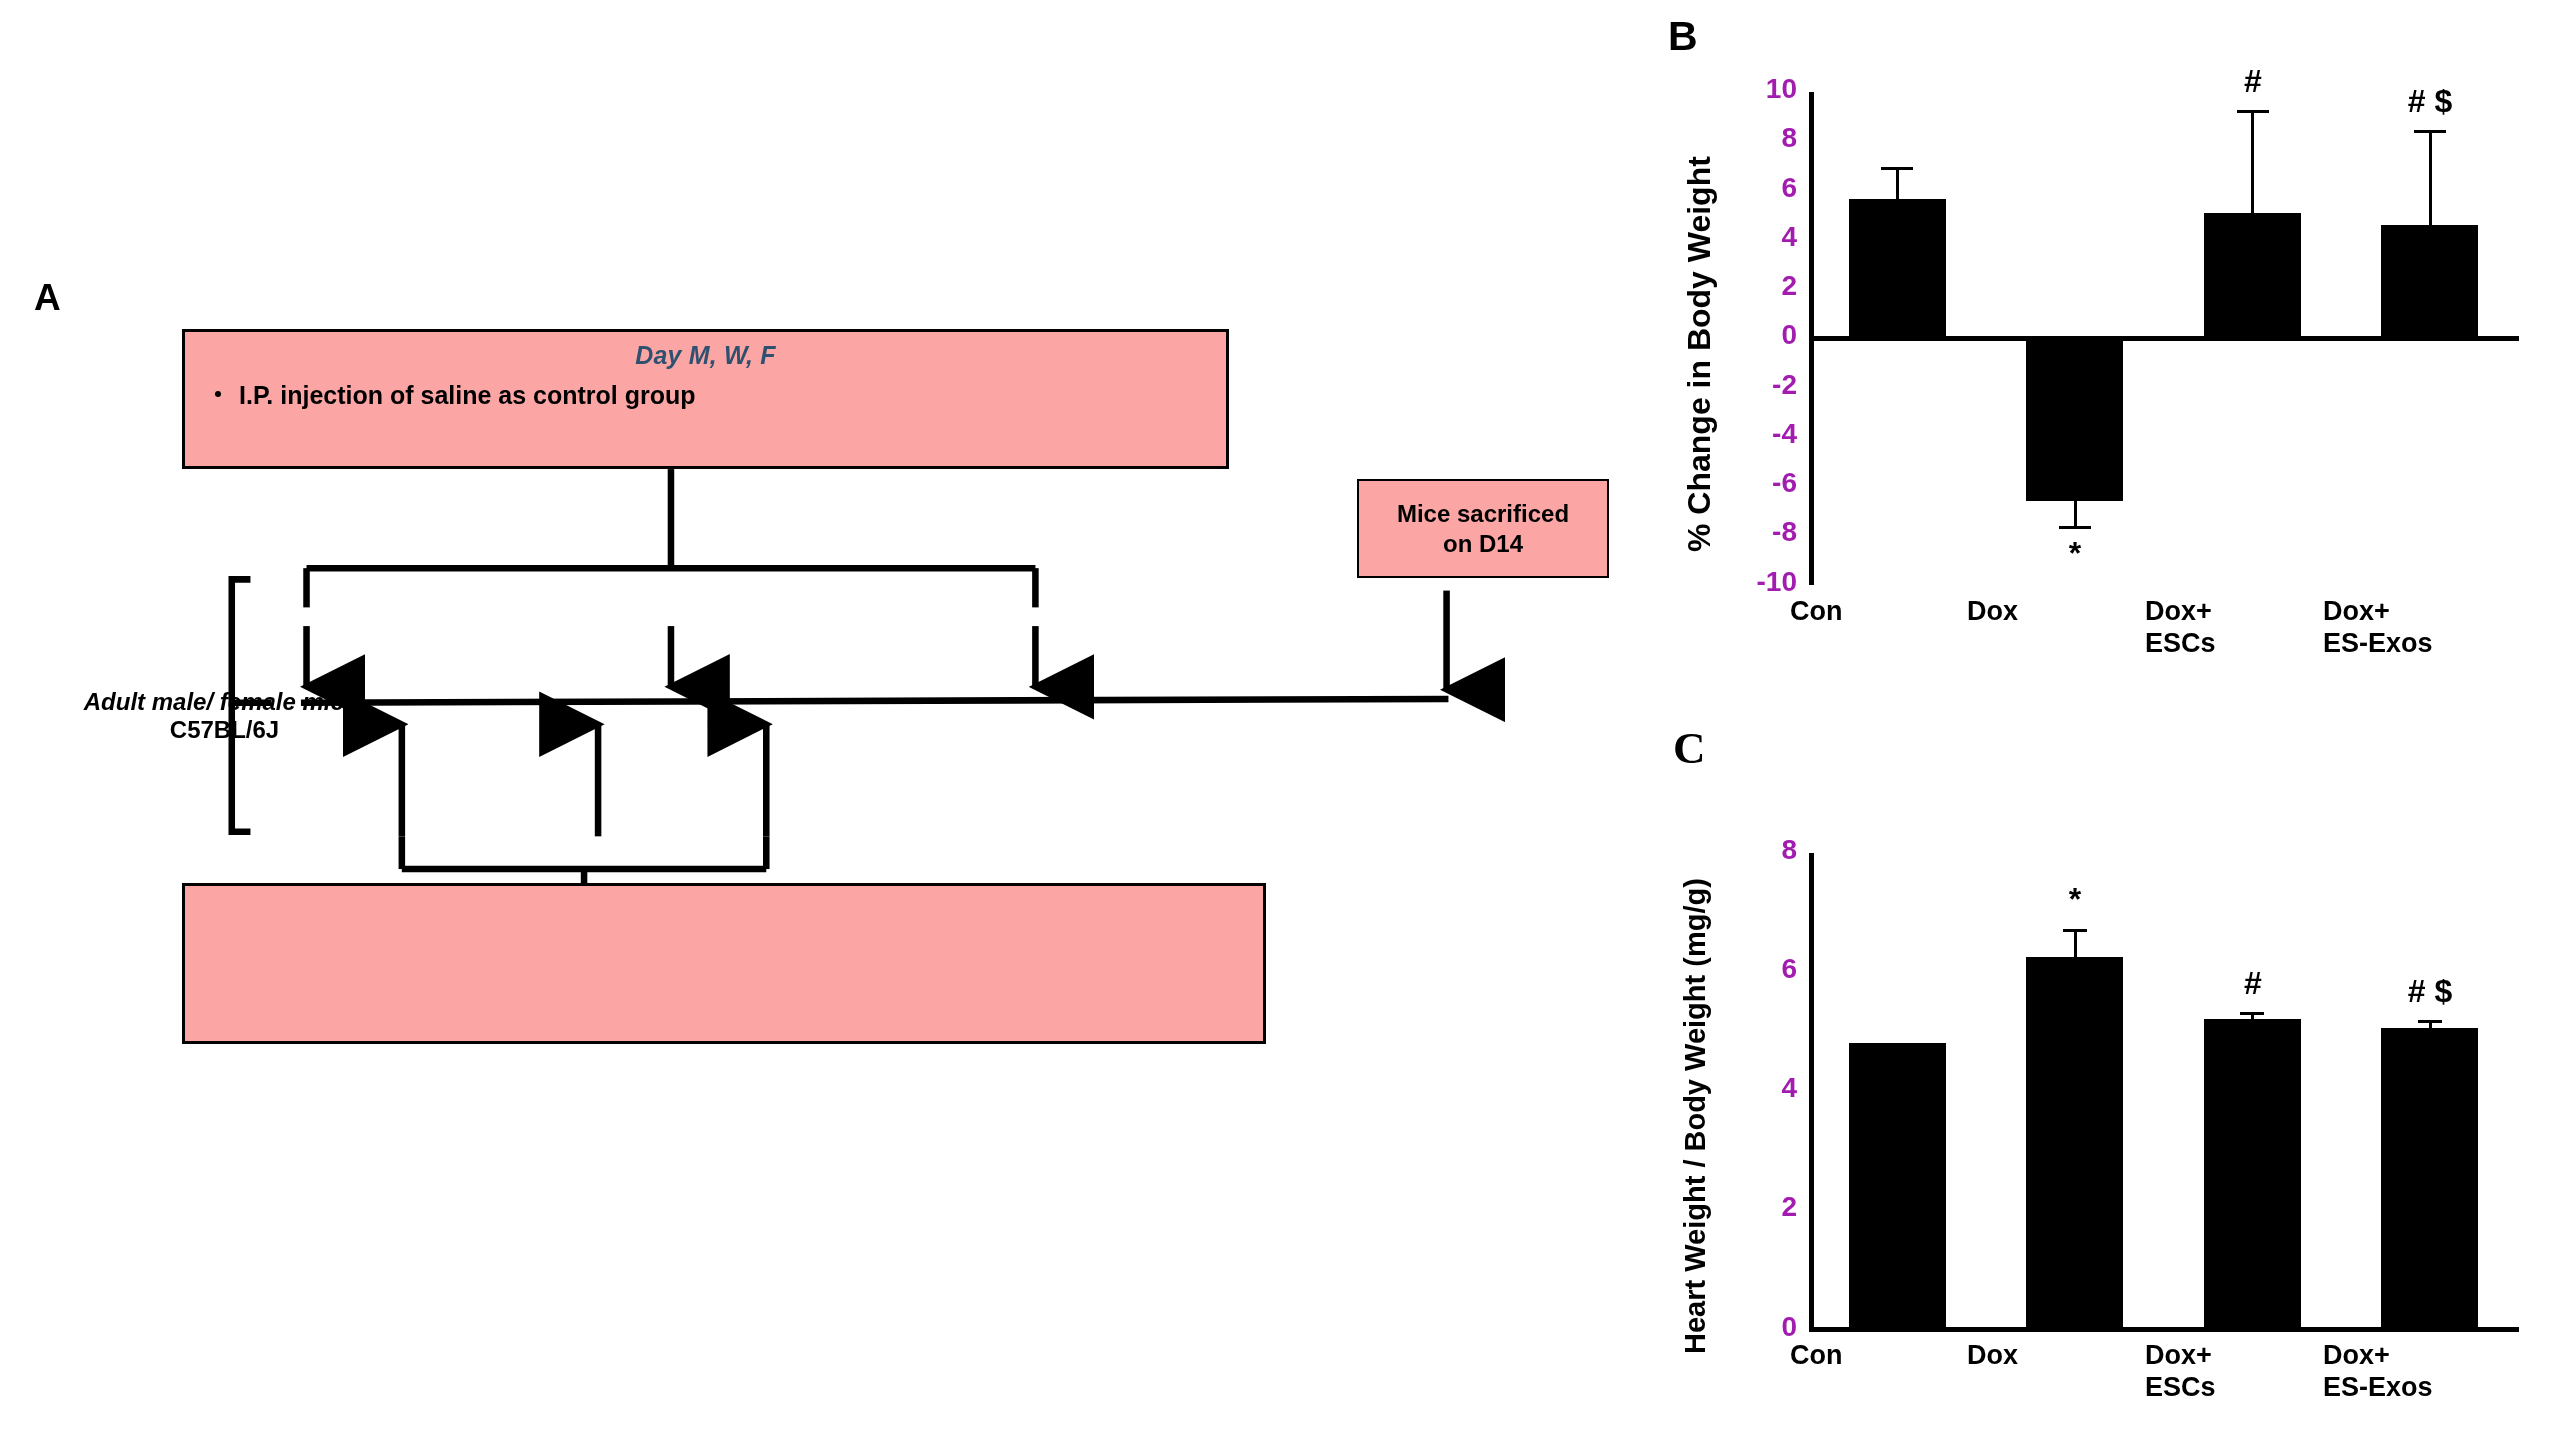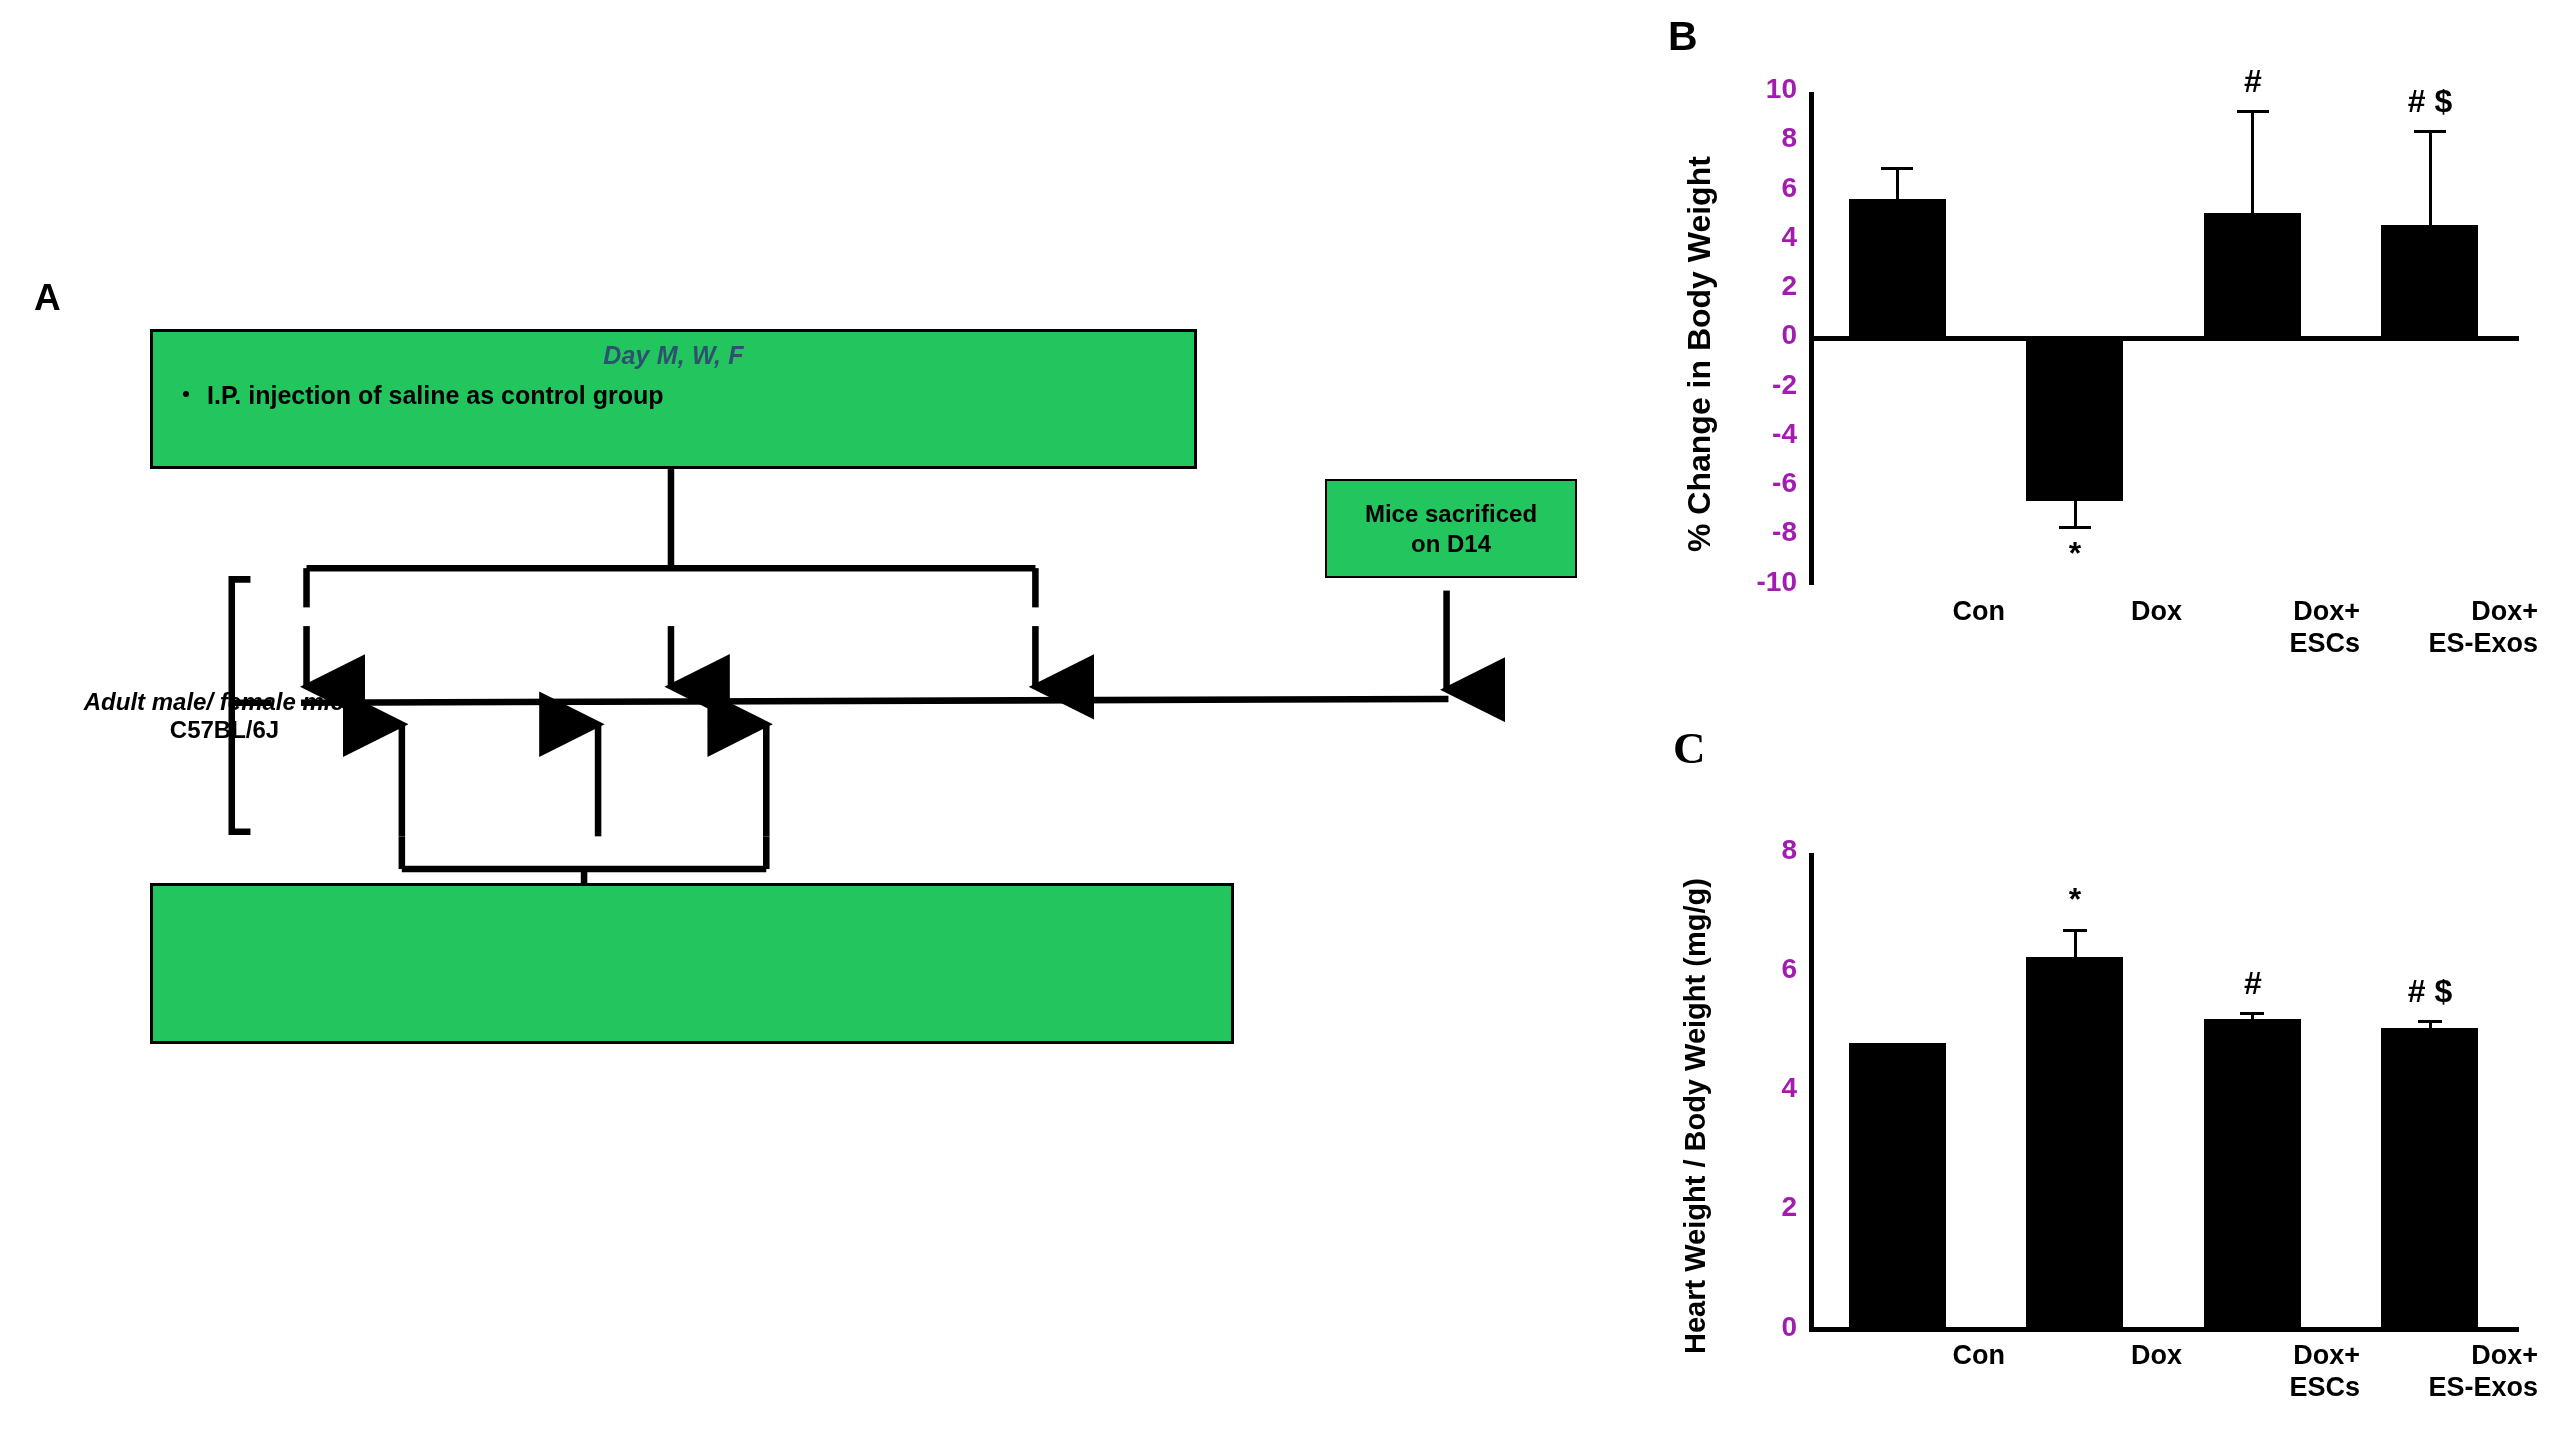--- a/index.html
+++ b/index.html
@@ -12,22 +12,23 @@
   #panel-a-letter{left:34px;top:277px;font-size:37px;font-family:"Liberation Sans",sans-serif;}
   #panel-b-letter{left:1668px;top:13px;font-size:41px;font-family:"Liberation Sans",sans-serif;}
   #panel-c-letter{left:1673px;top:722px;font-size:45px;font-family:"Liberation Serif",serif;}
 
   
   #panel-a{left:0;top:0;width:1626px;height:1440px;}
 
   .schema-box{
     position:absolute;
     border:3.7px solid #000;
-    background:#22c55e;
+    background:#fca5a5;
     box-sizing:border-box;
+    margin-left:32px;
   }
   .schema-box .day-title{
     text-align:center;
     color:#2f5170;
     font-weight:bold;
     font-style:italic;
     font-size:25px;
     margin:9.3px 0 5.6px 0;
     letter-spacing:0.2px;
   }
@@ -85,21 +86,21 @@
   }
   .tick-label{
     position:absolute;
     font-size:28px;font-weight:bold;color:#a21caf;
     text-align:right;
     width:69px;
   }
   .cat-label{
     position:absolute;
     font-size:27px;font-weight:bold;color:#000;
-    text-align:right;
+    text-align:left;
     line-height:1.2;
   }
   .sig-label{
     position:absolute;
     font-size:32px;font-weight:bold;color:#000;
     text-align:center;
   }
   .bar{position:absolute;background:#000;}
   .axis-line{position:absolute;background:#000;}
   .err-stem{position:absolute;background:#000;width:2.8px;}

